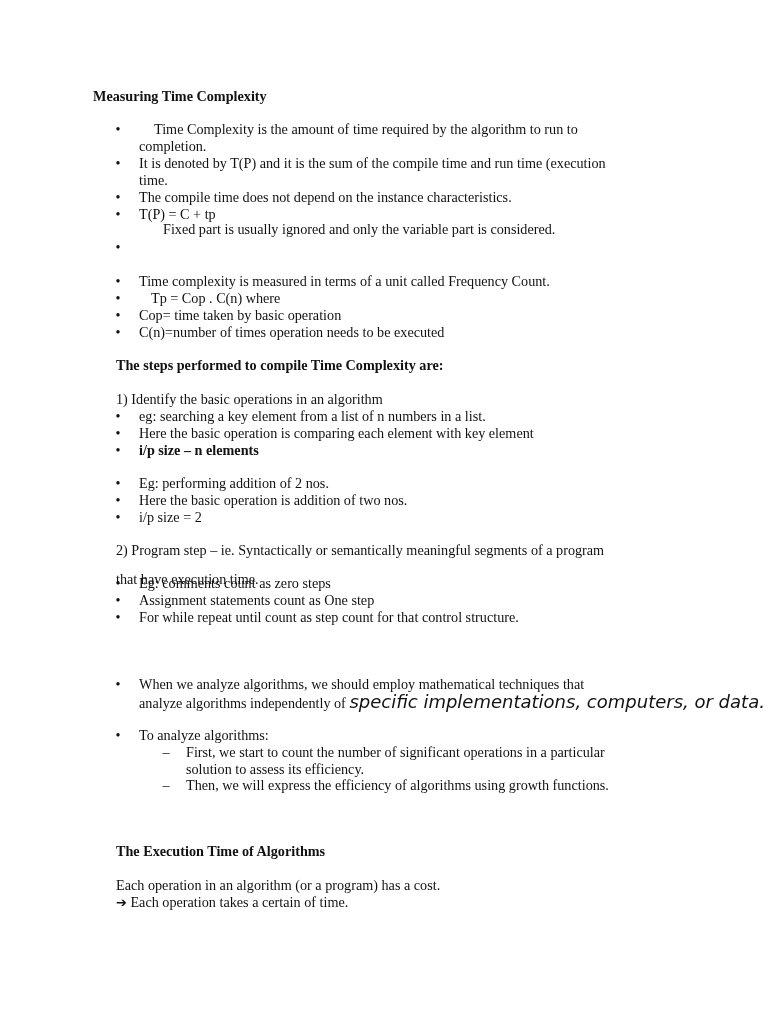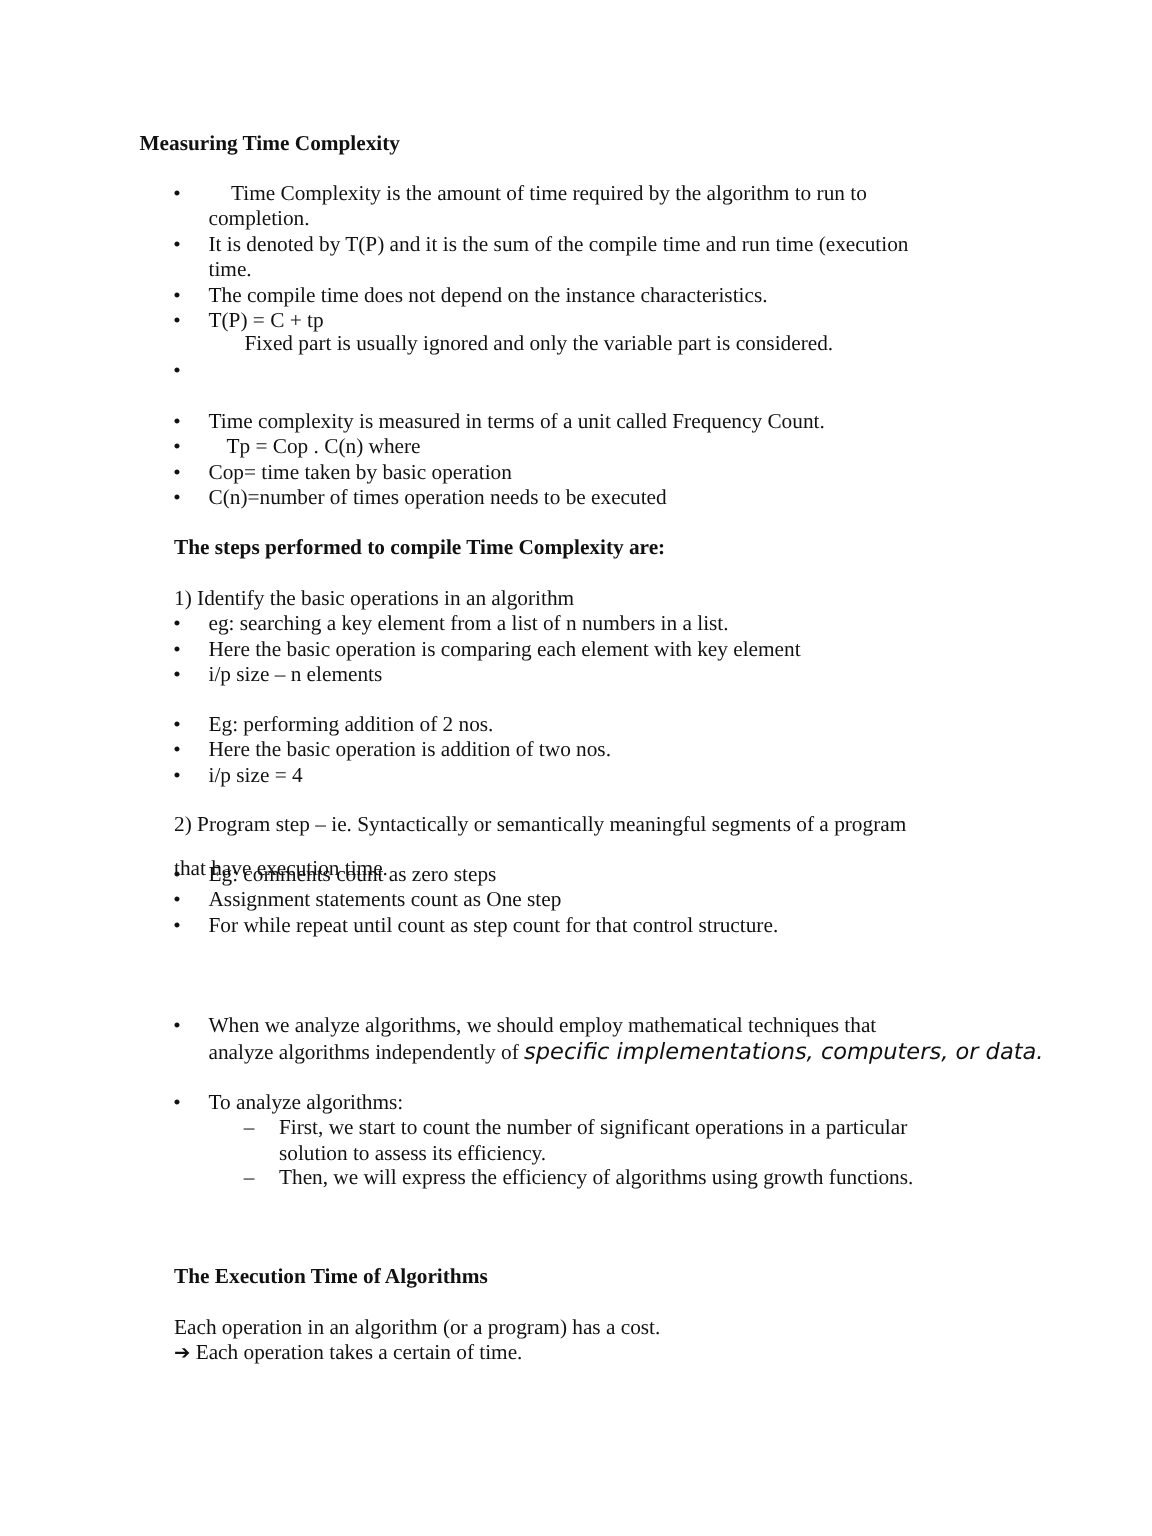--- a/index.html
+++ b/index.html
@@ -2,21 +2,21 @@
 <html><head>
 <meta charset="utf-8">
 <style>
   html, body { margin: 0; padding: 0; background: #ffffff; }
   body { width: 768px; height: 1024px; position: relative; overflow: hidden;
          font-family: "Liberation Serif", "DejaVu Serif", serif; color: #111; font-size: 14.2px; }
   .line { position: absolute; white-space: nowrap; line-height: 17px; }
   .bold { font-weight: bold; }
   .bullet { position: absolute; width: 10px; text-align: center; }
   .txt { position: absolute; white-space: nowrap; line-height: 17px; }
-  em.it { font-family: "DejaVu Sans", sans-serif; font-style: italic; font-size: 15px; }
+  em.it { font-family: "DejaVu Sans", sans-serif; font-style: italic; font-size: 18px; }
 </style>
 </head>
 <body>
 
 <div>
 
   <div class="line bold" style="left:93px;top:88px;">Measuring Time Complexity</div>
 
   <div>
     <span class="bullet" style="left:113px;top:121px;">•</span>
@@ -52,28 +52,28 @@
 
   <div class="line bold" style="left:116px;top:357px;">The steps performed to compile Time Complexity are:</div>
 
   <div class="line" style="left:116px;top:391px;">1) Identify the basic operations in an algorithm</div>
   <div>
     <span class="bullet" style="left:113px;top:408px;">•</span>
     <span class="txt" style="left:139px;top:408px;">eg: searching a key element from a list of n numbers in a list.</span>
     <span class="bullet" style="left:113px;top:425px;">•</span>
     <span class="txt" style="left:139px;top:425px;">Here the basic operation is comparing each element with key element</span>
     <span class="bullet" style="left:113px;top:442px;">•</span>
-    <span class="txt" style="left:139px;top:442px;">i/p size – n elements</span>
+    <span class="txt" style="left:139px;top:442px;font-weight:bold;">i/p size – n elements</span>
 
     <span class="bullet" style="left:113px;top:475px;">•</span>
     <span class="txt" style="left:139px;top:475px;">Eg: performing addition of 2 nos.</span>
     <span class="bullet" style="left:113px;top:492px;">•</span>
     <span class="txt" style="left:139px;top:492px;">Here the basic operation is addition of two nos.</span>
     <span class="bullet" style="left:113px;top:509px;">•</span>
-    <span class="txt" style="left:139px;top:509px;">i/p size = 4</span>
+    <span class="txt" style="left:139px;top:509px;">i/p size = 2</span>
   </div>
 
   <div class="line" style="left:116px;top:542px;">2) Program step – ie. Syntactically or semantically meaningful segments of a program</div>
   <div class="line" style="left:116px;top:559px;margin-top:12px;">that have execution time.</div>
   <div>
     <span class="bullet" style="left:113px;top:575px;">•</span>
     <span class="txt" style="left:139px;top:575px;">Eg: comments count as zero steps</span>
     <span class="bullet" style="left:113px;top:592px;">•</span>
     <span class="txt" style="left:139px;top:592px;">Assignment statements count as One step</span>
     <span class="bullet" style="left:113px;top:609px;">•</span>

